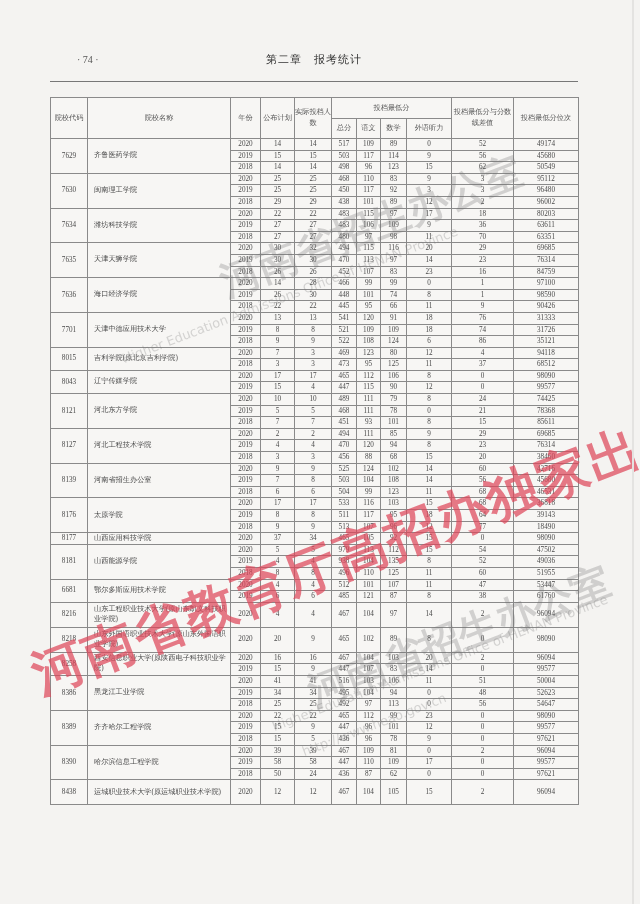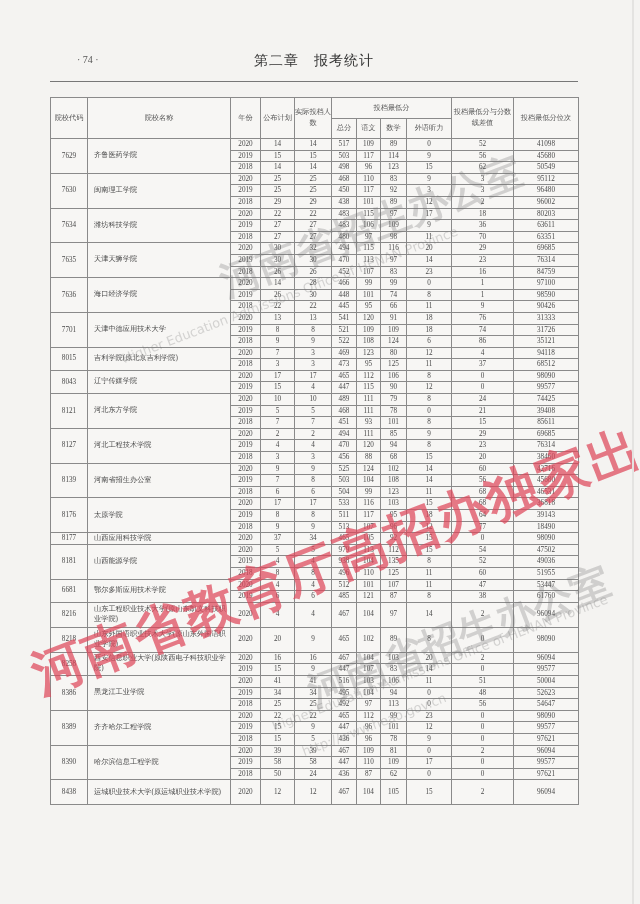--- a/index.html
+++ b/index.html
@@ -2,21 +2,21 @@
 <html><head>
 <meta charset="utf-8">
 <style>
   html, body { margin: 0; padding: 0; }
   body {
     width: 640px; height: 904px; background: #f4f3f1; position: relative; overflow: hidden;
     font-family: "DejaVu Serif", "Liberation Serif", serif; color: #3a3a3a;
   }
   .page-header { position: absolute; left: 50px; top: 42px; width: 528px; height: 40px; }
   .page-num { position: absolute; left: 0; top: 12px; font-size: 10px; color: #555; font-family: "Liberation Serif", serif; margin-left: 27px; }
-  .chapter { position: absolute; left: 0; width: 100%; top: 10px; text-align: center; font-size: 14px; color: #333; letter-spacing: 1px; }
+  .chapter { position: absolute; left: 0; width: 100%; top: 10px; text-align: center; font-size: 11px; color: #333; letter-spacing: 1px; }
   .header-rule { position: absolute; left: 0; top: 39px; width: 100%; height: 1px; background: #777; }
   table.data {
     position: absolute; left: 50px; top: 97px; width: 528px;
     border-collapse: collapse; table-layout: fixed; font-size: 7.2px;
     font-family: "Liberation Serif", "DejaVu Serif", serif; color: #4a4a4a; background: #f7f6f4;
   }
   table.data td, table.data th {
     border: 0.8px solid #8a8a8a; text-align: center; padding: 0; line-height: 10.6px; height: 10.6px;
     font-weight: normal; overflow: hidden; white-space: nowrap;
   }
@@ -76,21 +76,21 @@
         <td rowspan="3">7629</td>
         <td rowspan="3" class="name">齐鲁医药学院</td>
         <td>2020</td>
         <td>14</td>
         <td>14</td>
         <td>517</td>
         <td>109</td>
         <td>89</td>
         <td>0</td>
         <td>52</td>
-        <td>41098</td>
+        <td>49174</td>
       </tr>
       <tr>
         <td>2019</td>
         <td>15</td>
         <td>15</td>
         <td>503</td>
         <td>117</td>
         <td>114</td>
         <td>9</td>
         <td>56</td>
@@ -345,21 +345,21 @@
       </tr>
       <tr>
         <td>2019</td>
         <td>5</td>
         <td>5</td>
         <td>468</td>
         <td>111</td>
         <td>78</td>
         <td>0</td>
         <td>21</td>
-        <td>39408</td>
+        <td>78368</td>
       </tr>
       <tr>
         <td>2018</td>
         <td>7</td>
         <td>7</td>
         <td>451</td>
         <td>93</td>
         <td>101</td>
         <td>8</td>
         <td>15</td>

